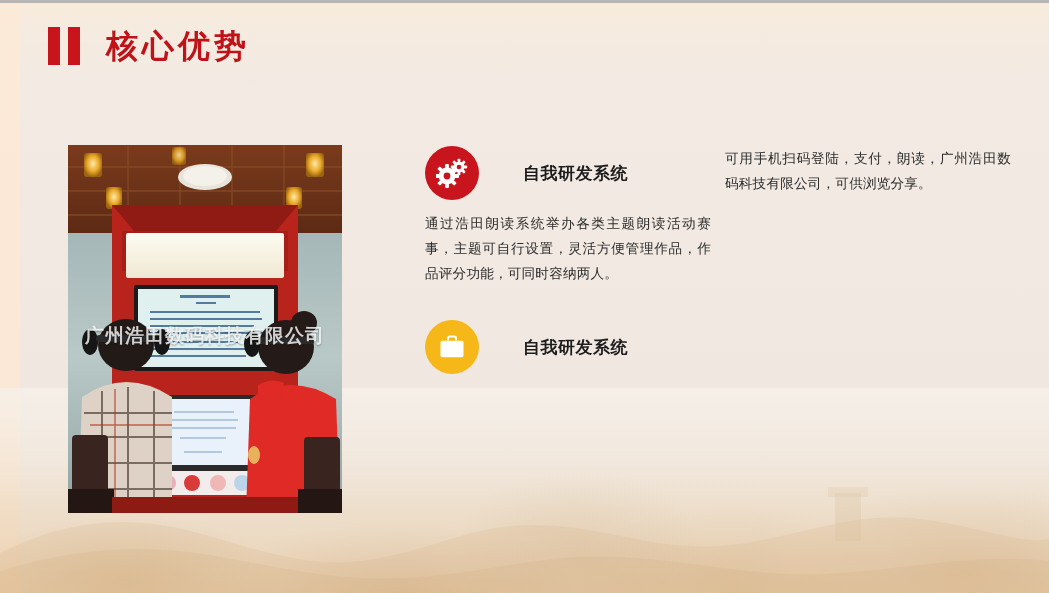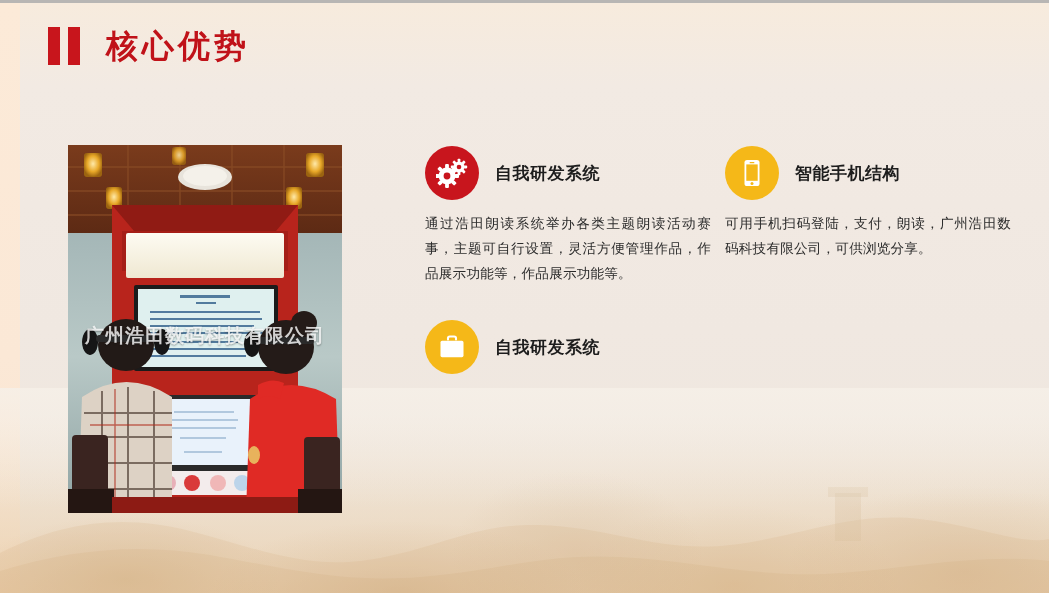--- a/index.html
+++ b/index.html
@@ -125,20 +125,21 @@
     grid-template-columns: 300px 304px;
     grid-template-rows: auto auto;
     row-gap: 34px;
   }
   .feature { width: 286px; }
   .feature-head {
     display: flex;
     align-items: center;
     height: 54px;
     margin-bottom: 11px;
+    gap: 28px;
   }
   .feature-icon {
     width: 54px;
     height: 54px;
     border-radius: 50%;
     flex: 0 0 54px;
     display: flex;
     align-items: center;
     justify-content: center;
   }
@@ -348,35 +349,24 @@
                   <rect x="-8.2" y="-1.4" width="3.2" height="2.8" rx=".8" transform="rotate(45)"></rect>
                   <rect x="5" y="-1.4" width="3.2" height="2.8" rx=".8" transform="rotate(45)"></rect>
                 </g>
                 <circle cx="0" cy="0" r="2.3" fill="#c8151d"></circle>
               </g>
             </g>
           </svg>
         </div>
         <div class="feature-title">自我研发系统</div>
       </div>
-      <div class="feature-body">通过浩田朗读系统举办各类主题朗读活动赛事，主题可自行设置，灵活方便管理作品，作品展示功能等，作品展示功能等。</div>
+      <div class="feature-body">通过浩田朗读系统举办各类主题朗读活动赛事，主题可自行设置，灵活方便管理作品，作品评分功能，可同时容纳两人。</div>
     </div>
 
     <div class="feature">
-      <div class="feature-head">
-        <div class="feature-icon icon-yellow">
-          <svg width="32" height="32" viewBox="0 0 32 32">
-            <rect x="8.5" y="3" width="15" height="26" rx="2.6" fill="#ffffff"></rect>
-            <rect x="10.3" y="7.4" width="11.4" height="16.4" fill="#f5b818"></rect>
-            <rect x="13.6" y="5" width="4.8" height="1.3" rx=".6" fill="#f5b818"></rect>
-            <circle cx="16" cy="26.4" r="1.5" fill="#f5b818"></circle>
-          </svg>
-        </div>
-        <div class="feature-title">智能手机结构</div>
-      </div>
       <div class="feature-body">可用手机扫码登陆，支付，朗读，广州浩田数码科技有限公司，可供浏览分享。</div>
     </div>
 
     <div class="feature">
       <div class="feature-head">
         <div class="feature-icon icon-yellow">
           <svg width="32" height="32" viewBox="0 0 32 32">
             <path d="M12 8.5v-1.2c0-1 .8-1.8 1.8-1.8h4.4c1 0 1.8.8 1.8 1.8v1.2" fill="none" stroke="#ffffff" stroke-width="2.1" stroke-linecap="round"></path>
             <rect x="4.5" y="9.8" width="23" height="16.4" rx="1.6" fill="#ffffff"></rect>
           </svg>

